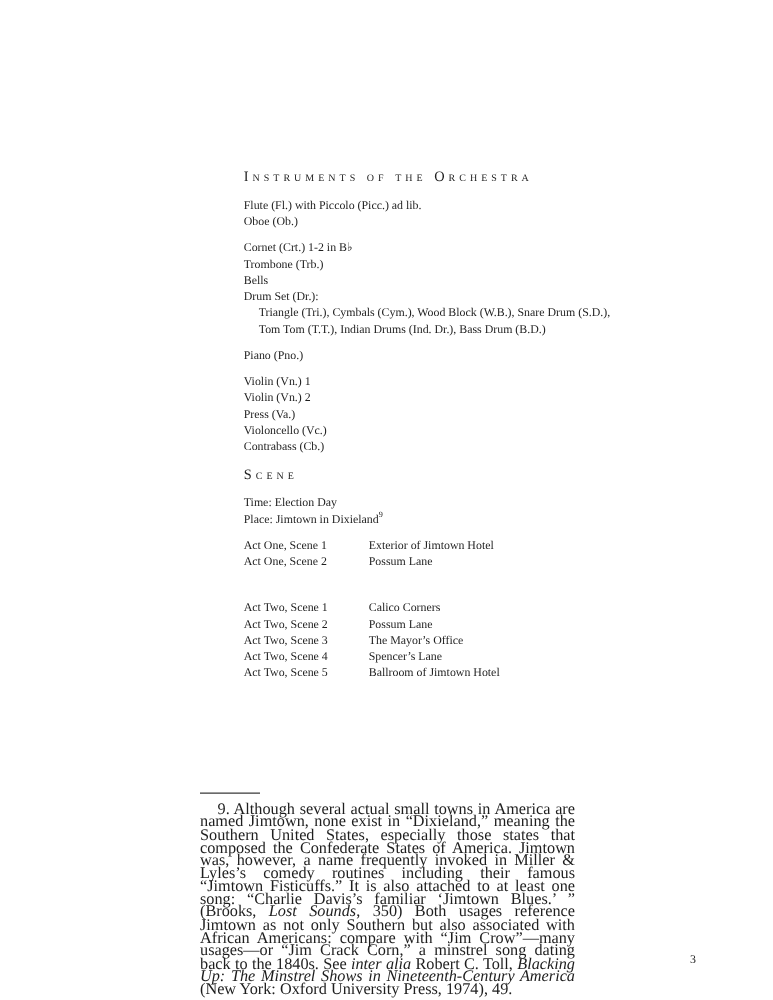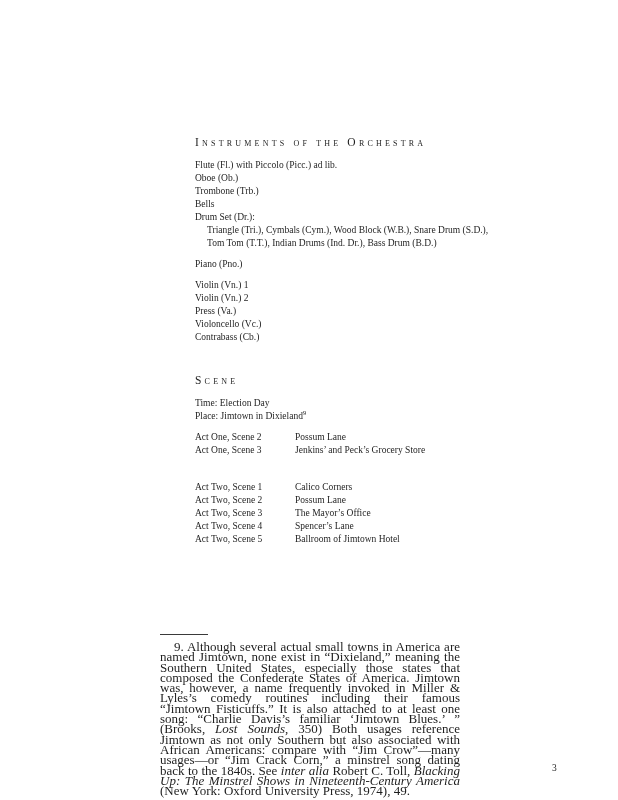--- a/index.html
+++ b/index.html
@@ -91,46 +91,47 @@
 </style>
 </head>
 <body>
 
 <div class="page">
 
   <section class="instruments">
     <h2 class="sc-heading">Instruments of the Orchestra</h2>
     <div class="line">Flute (Fl.) with Piccolo (Picc.) ad lib.</div>
     <div class="line">Oboe (Ob.)</div>
+    <div class="line gap">Cornet (Crt.) 1-2 in B♭</div>
     <div class="line">Trombone (Trb.)</div>
     <div class="line">Bells</div>
     <div class="line">Drum Set (Dr.):</div>
     <div class="line indent">Triangle (Tri.), Cymbals (Cym.), Wood Block (W.B.), Snare Drum (S.D.),</div>
     <div class="line indent">Tom Tom (T.T.), Indian Drums (Ind. Dr.), Bass Drum (B.D.)</div>
     <div class="line gap">Piano (Pno.)</div>
     <div class="line gap">Violin (Vn.) 1</div>
     <div class="line">Violin (Vn.) 2</div>
     <div class="line">Press (Va.)</div>
     <div class="line">Violoncello (Vc.)</div>
     <div class="line">Contrabass (Cb.)</div>
   </section>
 
   <section class="scene">
     <h2 class="sc-heading">Scene</h2>
     <div class="line">Time: Election Day</div>
     <div class="line"><span>Place: Jimtown in Dixieland</span><sup class="fn-ref">9</sup></div>
 
     <div class="scene-rows">
       <div class="scene-row">
+        <span class="scene-label">Act One, Scene 1</span>
+        <span class="scene-value">Exterior of Jimtown Hotel</span>
+      </div>
+      <div class="scene-row">
         <span class="scene-label">Act One, Scene 2</span>
         <span class="scene-value">Possum Lane</span>
-      </div>
-      <div class="scene-row">
-        <span class="scene-label">Act One, Scene 3</span>
-        <span class="scene-value">Jenkins’ and Peck’s Grocery Store</span>
       </div>
       <div class="scene-row gap">
         <span class="scene-label">Act Two, Scene 1</span>
         <span class="scene-value">Calico Corners</span>
       </div>
       <div class="scene-row">
         <span class="scene-label">Act Two, Scene 2</span>
         <span class="scene-value">Possum Lane</span>
       </div>
       <div class="scene-row">

